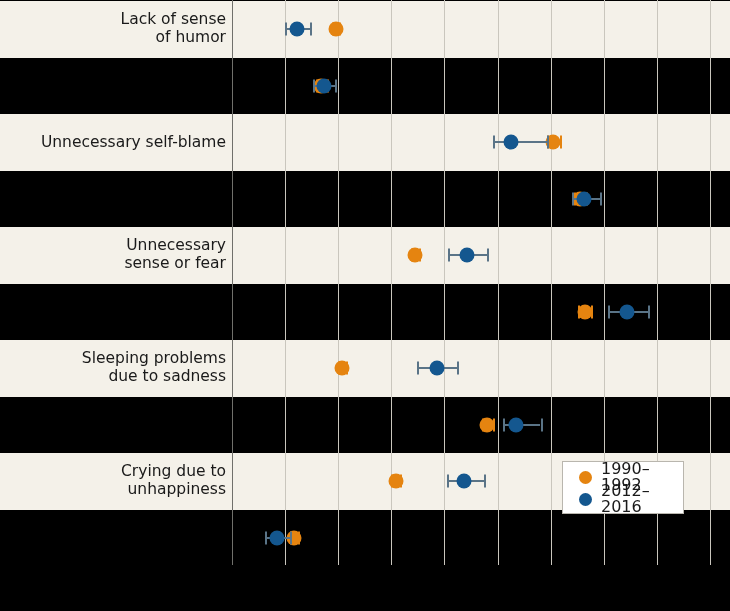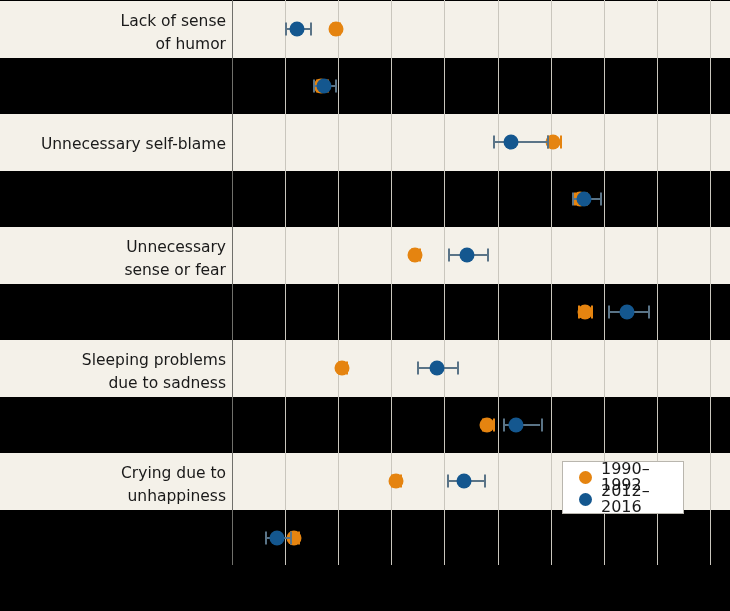--- a/index.html
+++ b/index.html
@@ -32,21 +32,21 @@
   .row-band.dark  { background: #000000; }
 
   
   .row-label {
     position: absolute;
     left: 0;
     width: 226px;
     text-align: right;
     color: #1a1a1a;
     font-size: 15.5px;
-    line-height: 23px;
+    line-height: 18px;
     font-family: "DejaVu Sans", sans-serif;
     white-space: pre-line;
   }
 
   
   #plot-area {
     position: absolute;
     left: 232px;
     top: 0;
     width: 488px;

